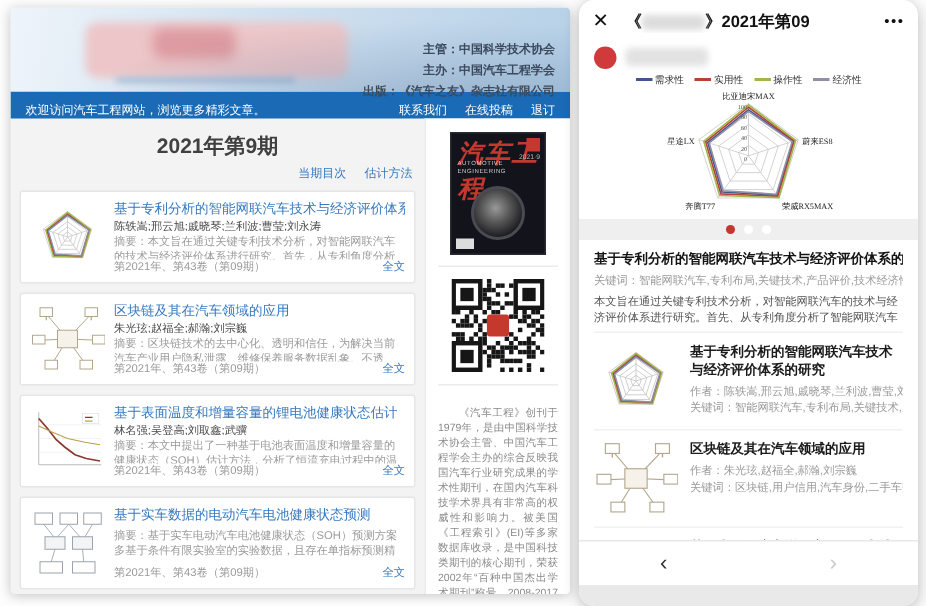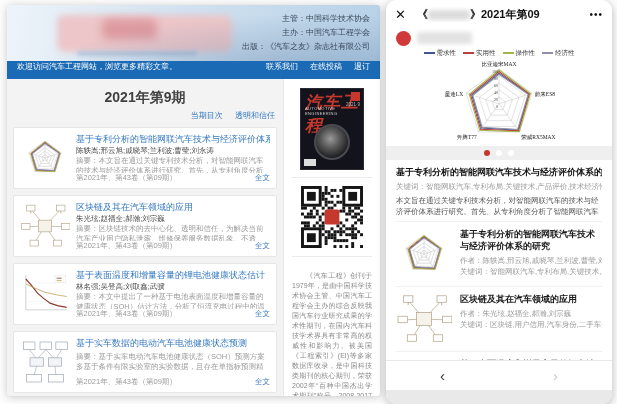--- a/index.html
+++ b/index.html
@@ -12,24 +12,24 @@
   .lp-header { position:relative; height:56px;
     background:linear-gradient(100deg,#eef4fa 0%,#d2e2f0 45%,#b7d1e7 100%); }
   .lp-header::after { content:""; position:absolute; inset:0;
     background:radial-gradient(ellipse at 78% 130%, rgba(90,125,165,.45), transparent 62%); }
   .logo-blur { position:absolute; left:50px; top:10px; width:175px; height:37px;
     background:#ecc6c8; border-radius:8px; filter:blur(3px); }
   .logo-blur-inner { position:absolute; left:95px; top:14px; width:55px; height:20px;
     background:#dd9aa0; border-radius:6px; filter:blur(4px); }
   .logo-underline { position:absolute; left:70px; top:47px; width:120px; height:3px;
     background:#7fa8d0; border-radius:2px; filter:blur(2px); opacity:.7; }
-  .masthead { position:absolute; right:10px; top:7px; text-align:right; z-index:2;
-    font-size:8px; line-height:14px; color:#3c4a5e; }
+  .masthead { position:absolute; right:10px; top:21px; text-align:right; z-index:2;
+    font-size:8px; line-height:14px; color:#3c4a5e;font-weight:bold; }
   .lp-navbar { height:18px; background:#1a6ab5; color:#fff; font-size:8px;
-    display:flex; align-items:flex-start; padding:0 10px; }
+    display:flex; align-items:flex-end; padding:0 10px; }
   .lp-navbar .welcome { flex:1; }
   .lp-navbar .nav-link { margin-left:12px; cursor:pointer; }
   .lp-body { position:absolute; top:74px; left:0; right:0; bottom:0; display:flex; }
   .lp-main { flex:1; padding:4px 6px 0 6px; overflow:hidden; }
   .issue-title { text-align:center; font-size:14px; font-weight:bold; color:#404040; margin:6px 0 3px; }
   .issue-links { text-align:right; font-size:8px; color:#3579c0; margin:0 2px 6px 0; }
   .issue-links span { margin-left:10px; cursor:pointer; }
   .card { background:#fff; border:1px solid #e6e6e6; border-radius:2px; margin-bottom:6px;
     padding:5px 6px; display:flex; gap:6px; height:62px; }
   .thumb { width:50px; height:50px; flex:none; display:flex; align-items:center; justify-content:center; }
@@ -115,21 +115,21 @@
     <span class="welcome">欢迎访问汽车工程网站，浏览更多精彩文章。</span>
     <span class="nav-link">联系我们</span>
     <span class="nav-link">在线投稿</span>
     <span class="nav-link">退订</span>
   </div>
   <div class="lp-body">
     <div class="lp-main">
       <div class="issue-title">2021年第9期</div>
       <div class="issue-links">
         <span>当期目次</span>
-        <span>透明和信任</span>
+        <span>估计方法</span>
       </div>
 
       <div class="card">
         <div class="thumb">
             <svg viewBox="0 0 56 52">
               <polygon points="28.0,22.2 31.6,24.8 30.2,29.1 25.8,29.1 24.4,24.8" fill="none" stroke="#c9c9c9" stroke-width="0.6"></polygon>
               <polygon points="28.0,18.4 35.2,23.7 32.5,32.1 23.5,32.1 20.8,23.7" fill="none" stroke="#c9c9c9" stroke-width="0.6"></polygon>
               <polygon points="28.0,14.6 38.8,22.5 34.7,35.2 21.3,35.2 17.2,22.5" fill="none" stroke="#c9c9c9" stroke-width="0.6"></polygon>
               <polygon points="28.0,10.8 42.5,21.3 36.9,38.3 19.1,38.3 13.5,21.3" fill="none" stroke="#c9c9c9" stroke-width="0.6"></polygon>
               <polygon points="28.0,7.0 46.1,20.1 39.2,41.4 16.8,41.4 9.9,20.1" fill="none" stroke="#c9c9c9" stroke-width="0.6"></polygon>

